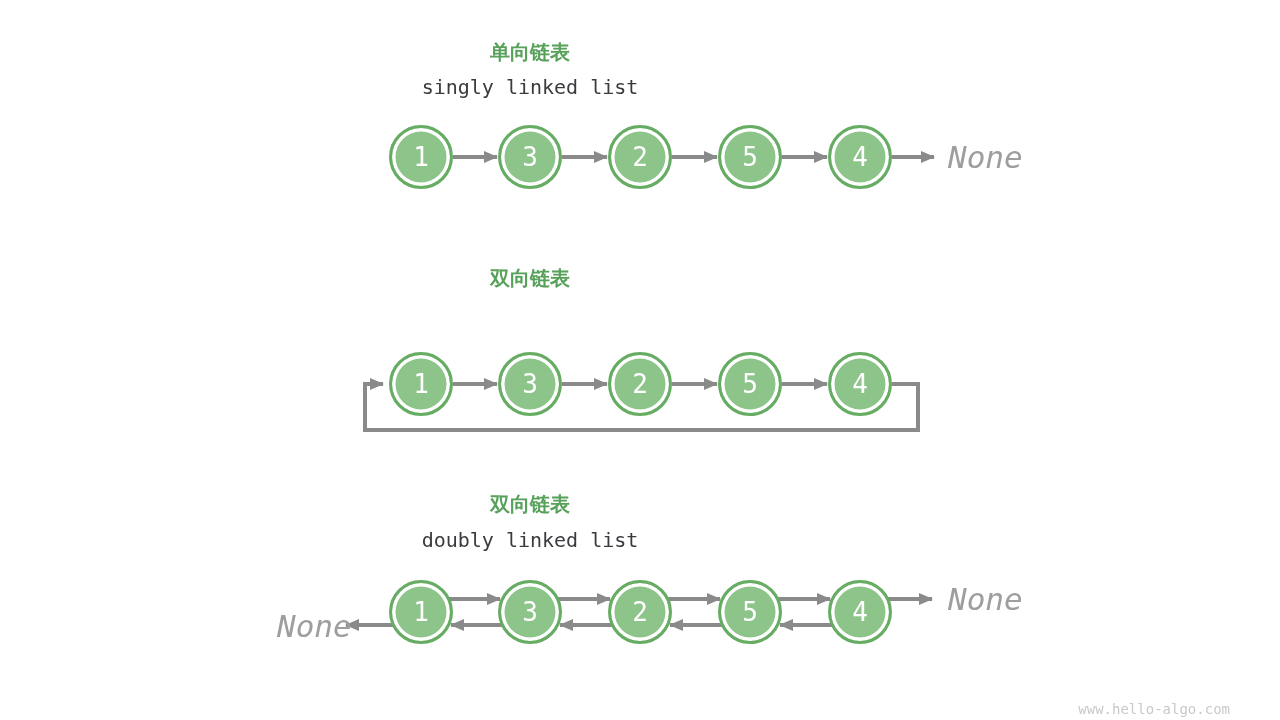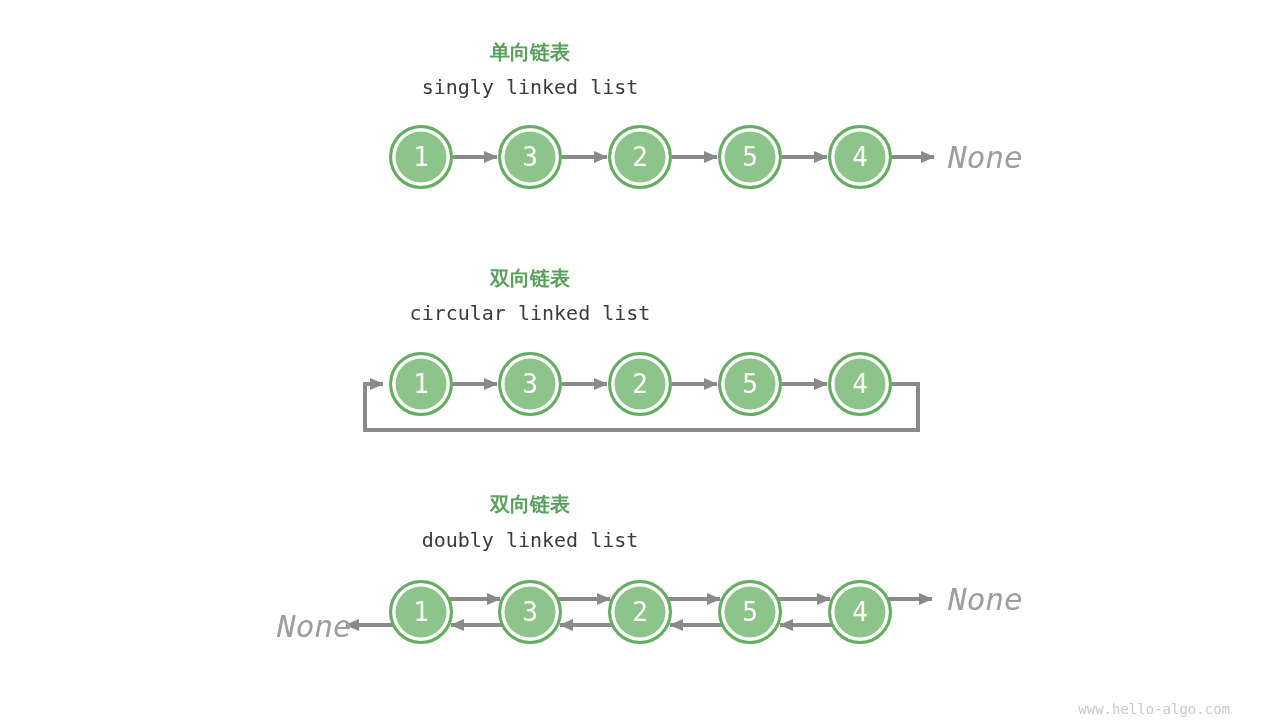--- a/index.html
+++ b/index.html
@@ -105,21 +105,20 @@
       <div class="node" style="left: 718px; top: 125px;">
         <span>5</span>
       </div>
       <div class="node" style="left: 828px; top: 125px;">
         <span>4</span>
       </div>
     </div>
   <div class="none-label" style="left:948px;top:157px">None</div>
 
   <div class="cn-title" style="top:264px">双向链表</div>
-  <div class="en-subtitle" style="top:301px">circular linked list</div>
   <div id="nodes-circular">
       <div class="node" style="left: 389px; top: 352px;">
         <span>1</span>
       </div>
       <div class="node" style="left: 498px; top: 352px;">
         <span>3</span>
       </div>
       <div class="node" style="left: 608px; top: 352px;">
         <span>2</span>
       </div>

